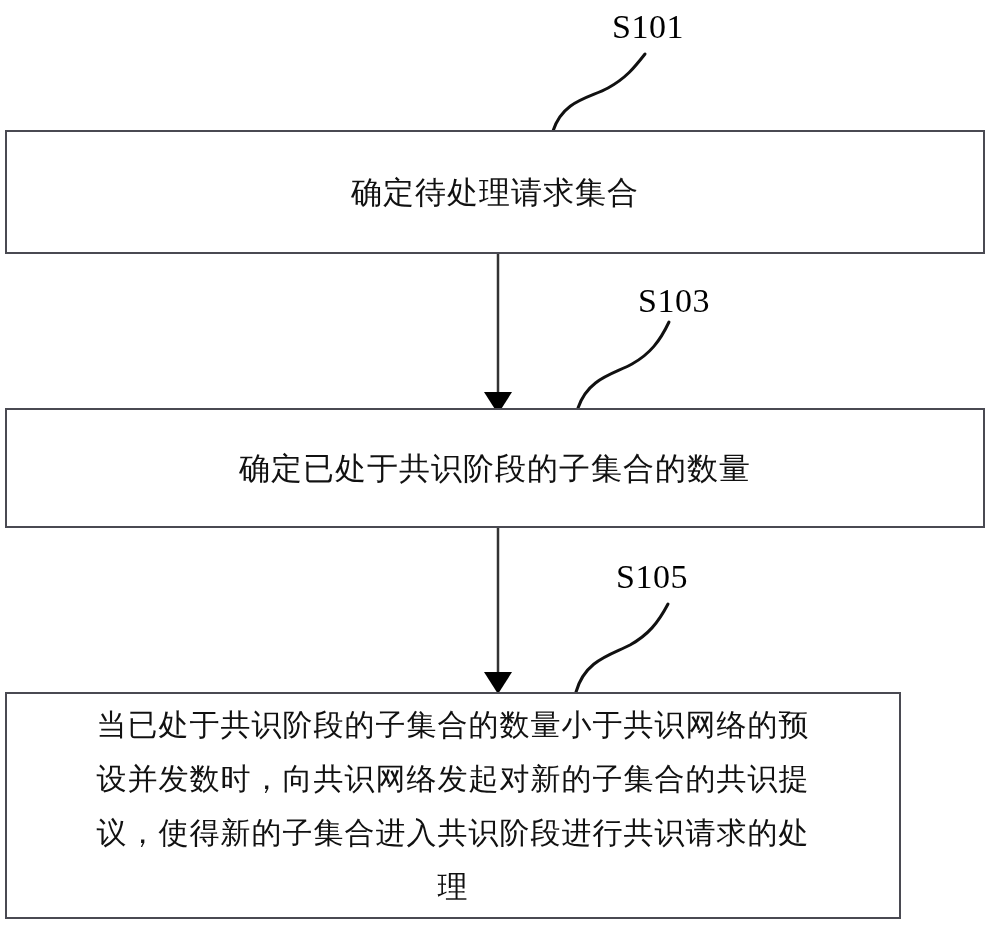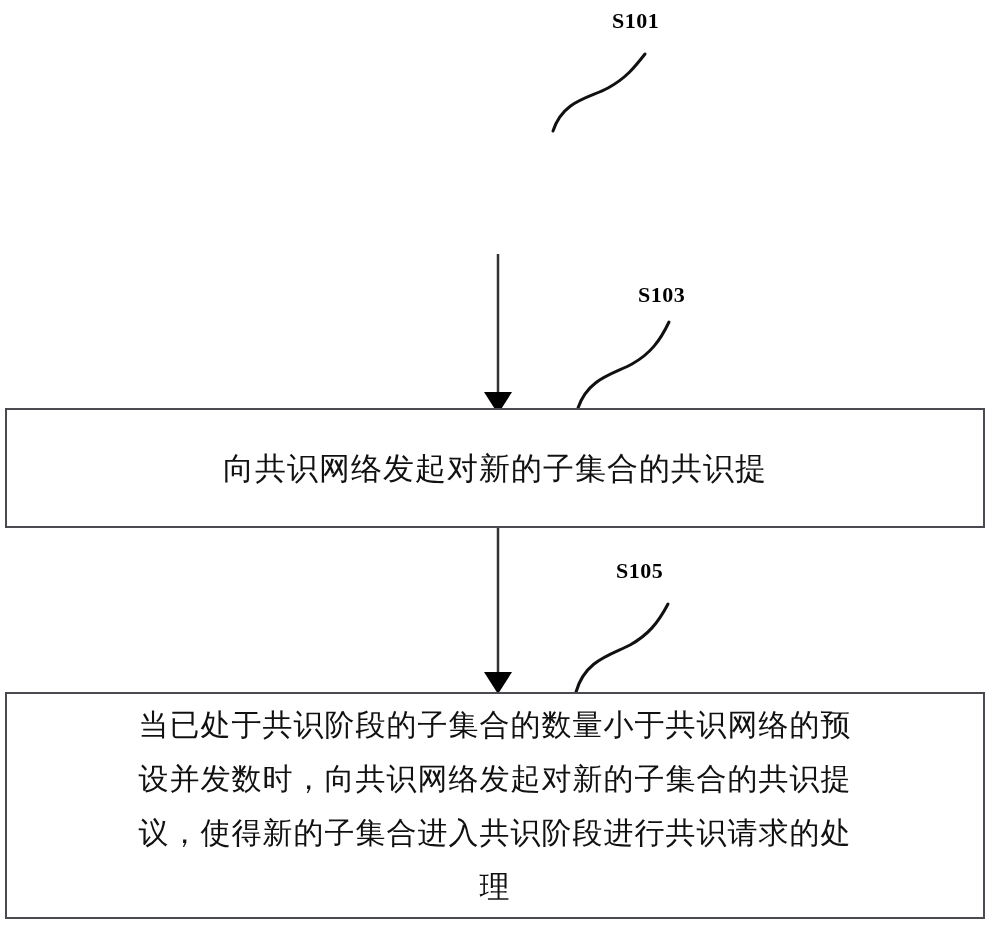--- a/index.html
+++ b/index.html
@@ -44,22 +44,22 @@
     white-space: pre-line;
     padding: 0 14px;
   }
   .step-text.multiline {
     font-size: 30px;
     line-height: 54px;
   }
   .step-label {
     position: absolute;
     font-family: "Liberation Serif", "DejaVu Serif", serif;
-    font-weight: bold;
-    font-size: 22px;
+    font-weight: normal;
+    font-size: 34px;
     letter-spacing: 0.5px;
     color: #000000;
     white-space: nowrap;
   }
 </style>
 </head>
 <body>
 
 <div id="flowchart">
 
@@ -73,29 +73,32 @@
 
     <line x1="498" y1="254" x2="498" y2="396" stroke="#333333" stroke-width="2.5"></line>
     <polygon points="484,392 512,392 498,414" fill="#000000"></polygon>
 
     <line x1="498" y1="528" x2="498" y2="676" stroke="#333333" stroke-width="2.5"></line>
     <polygon points="484,672 512,672 498,694" fill="#000000"></polygon>
   </svg>
 
   <div class="step-label" style="left:612px; top:8px;">S101</div>
 
+  <div class="step-box" style="left:5px; top:130px; width:980px; height:124px;">
+    <div class="step-text">确定待处理请求集合</div>
+  </div>
 
   <div class="step-label" style="left:638px; top:276px;margin-top:6px;">S103</div>
 
   <div class="step-box" style="left:5px; top:408px; width:980px; height:120px;">
-    <div class="step-text">向共识网络发起对新的子集合的共识提</div>
+    <div class="step-text">确定已处于共识阶段的子集合的数量</div>
   </div>
 
   <div class="step-label" style="left:616px; top:558px;">S105</div>
 
-  <div class="step-box" style="left:5px; top:692px; width:980px; height:227px;">
+  <div class="step-box" style="left:5px; top:692px; width:896px; height:227px;">
     <div class="step-text multiline">当已处于共识阶段的子集合的数量小于共识网络的预
 设并发数时，向共识网络发起对新的子集合的共识提
 议，使得新的子集合进入共识阶段进行共识请求的处
 理</div>
   </div>
 
 </div>
 
 </body></html>

